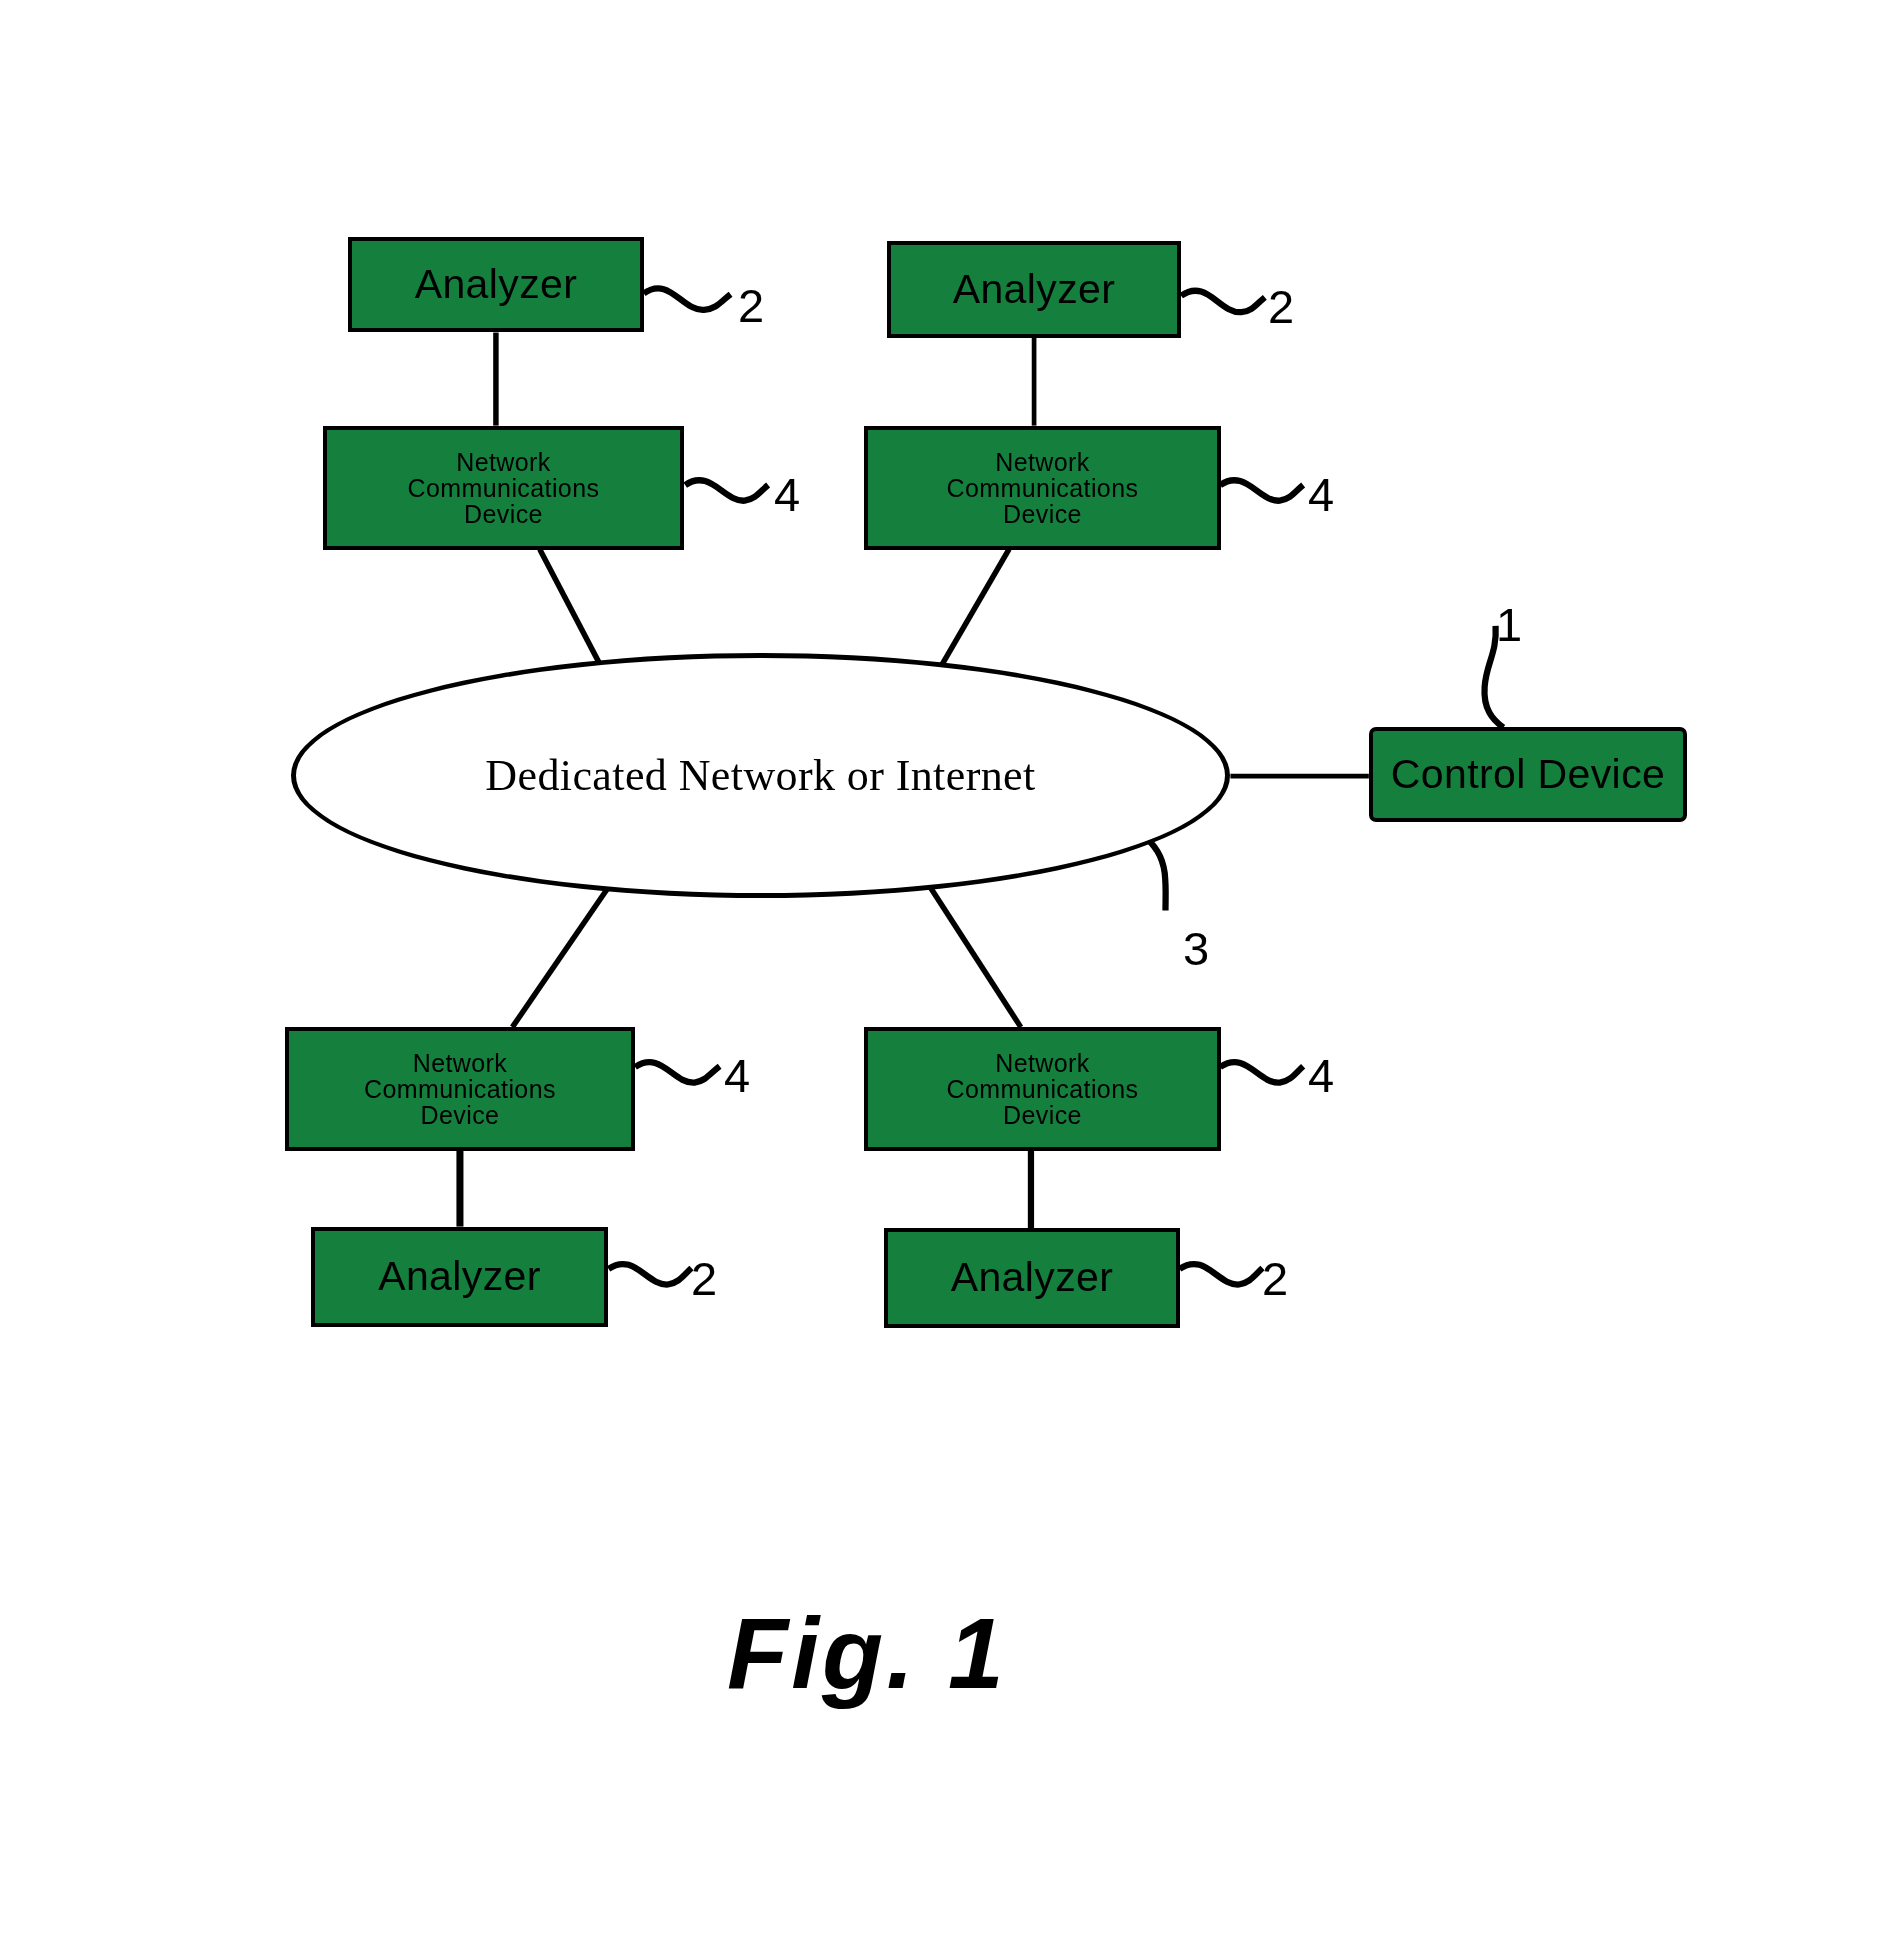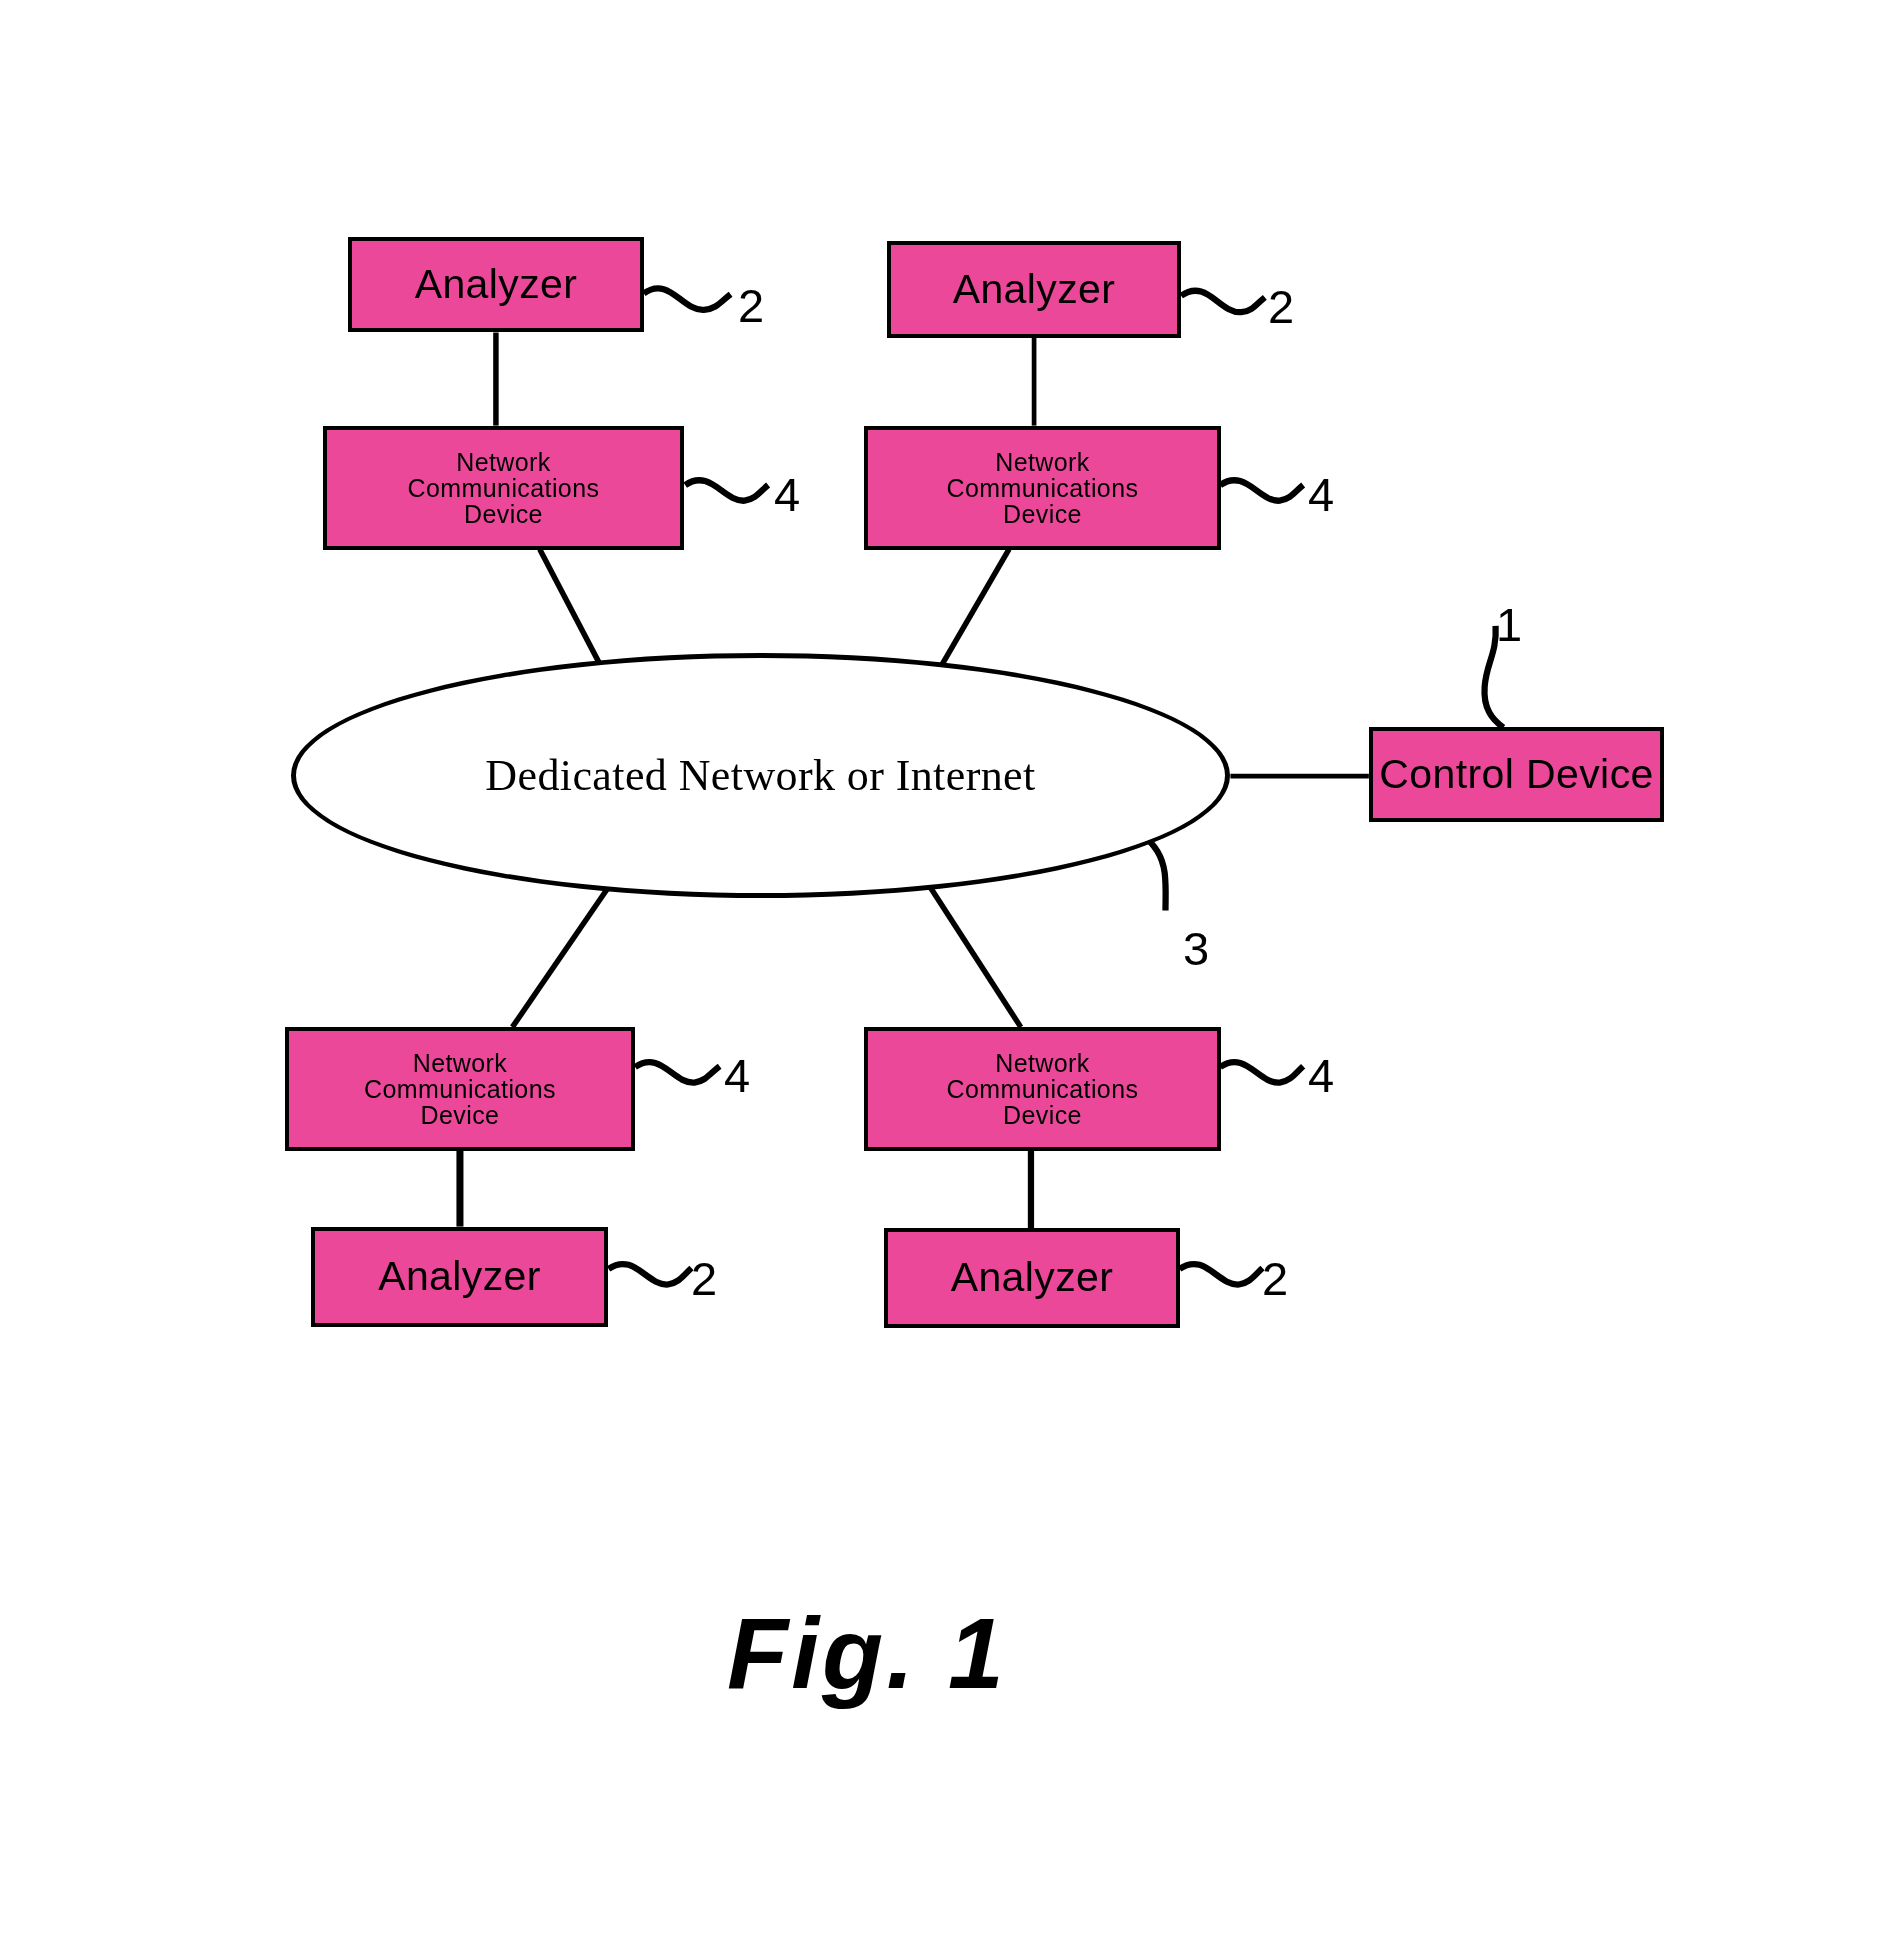--- a/index.html
+++ b/index.html
@@ -22,21 +22,21 @@
     position: absolute;
     left: 0;
     top: 0;
     width: 1882px;
     height: 1951px;
   }
   .node-box {
     position: absolute;
     box-sizing: border-box;
     border: 4.7px solid #000000;
-    background: #ec4899;
+    background: #15803d;
     display: flex;
     align-items: center;
     justify-content: center;
     text-align: center;
   }
   .node-label {
     font-family: "Liberation Sans", sans-serif;
     color: #000000;
     font-size: 41px;
     line-height: 1.02;
@@ -152,21 +152,21 @@
   <div class="node-box" style="left:864px; top:1027px; width:357px; height:124px;">
     <span class="node-label multiline">Network
 Communications
 Device</span>
   </div>
 
   <div class="node-box" style="left:884px; top:1228px; width:296px; height:100px;">
     <span class="node-label">Analyzer</span>
   </div>
 
-  <div class="node-box" style="left:1369px; top:727px; width:295px; height:95px;">
+  <div class="node-box" style="left:1369px; top:727px; width:318px; height:95px;border-radius:7px;">
     <span class="node-label">Control Device</span>
   </div>
 
   <span class="ref-num" style="left:738px; top:282px;">2</span>
   <span class="ref-num" style="left:774px; top:471px;">4</span>
   <span class="ref-num" style="left:1268px; top:283px;">2</span>
   <span class="ref-num" style="left:1308px; top:471px;">4</span>
   <span class="ref-num" style="left:1496px; top:601px;">1</span>
   <span class="ref-num" style="left:1183px; top:925px;">3</span>
   <span class="ref-num" style="left:724px; top:1052px;">4</span>

